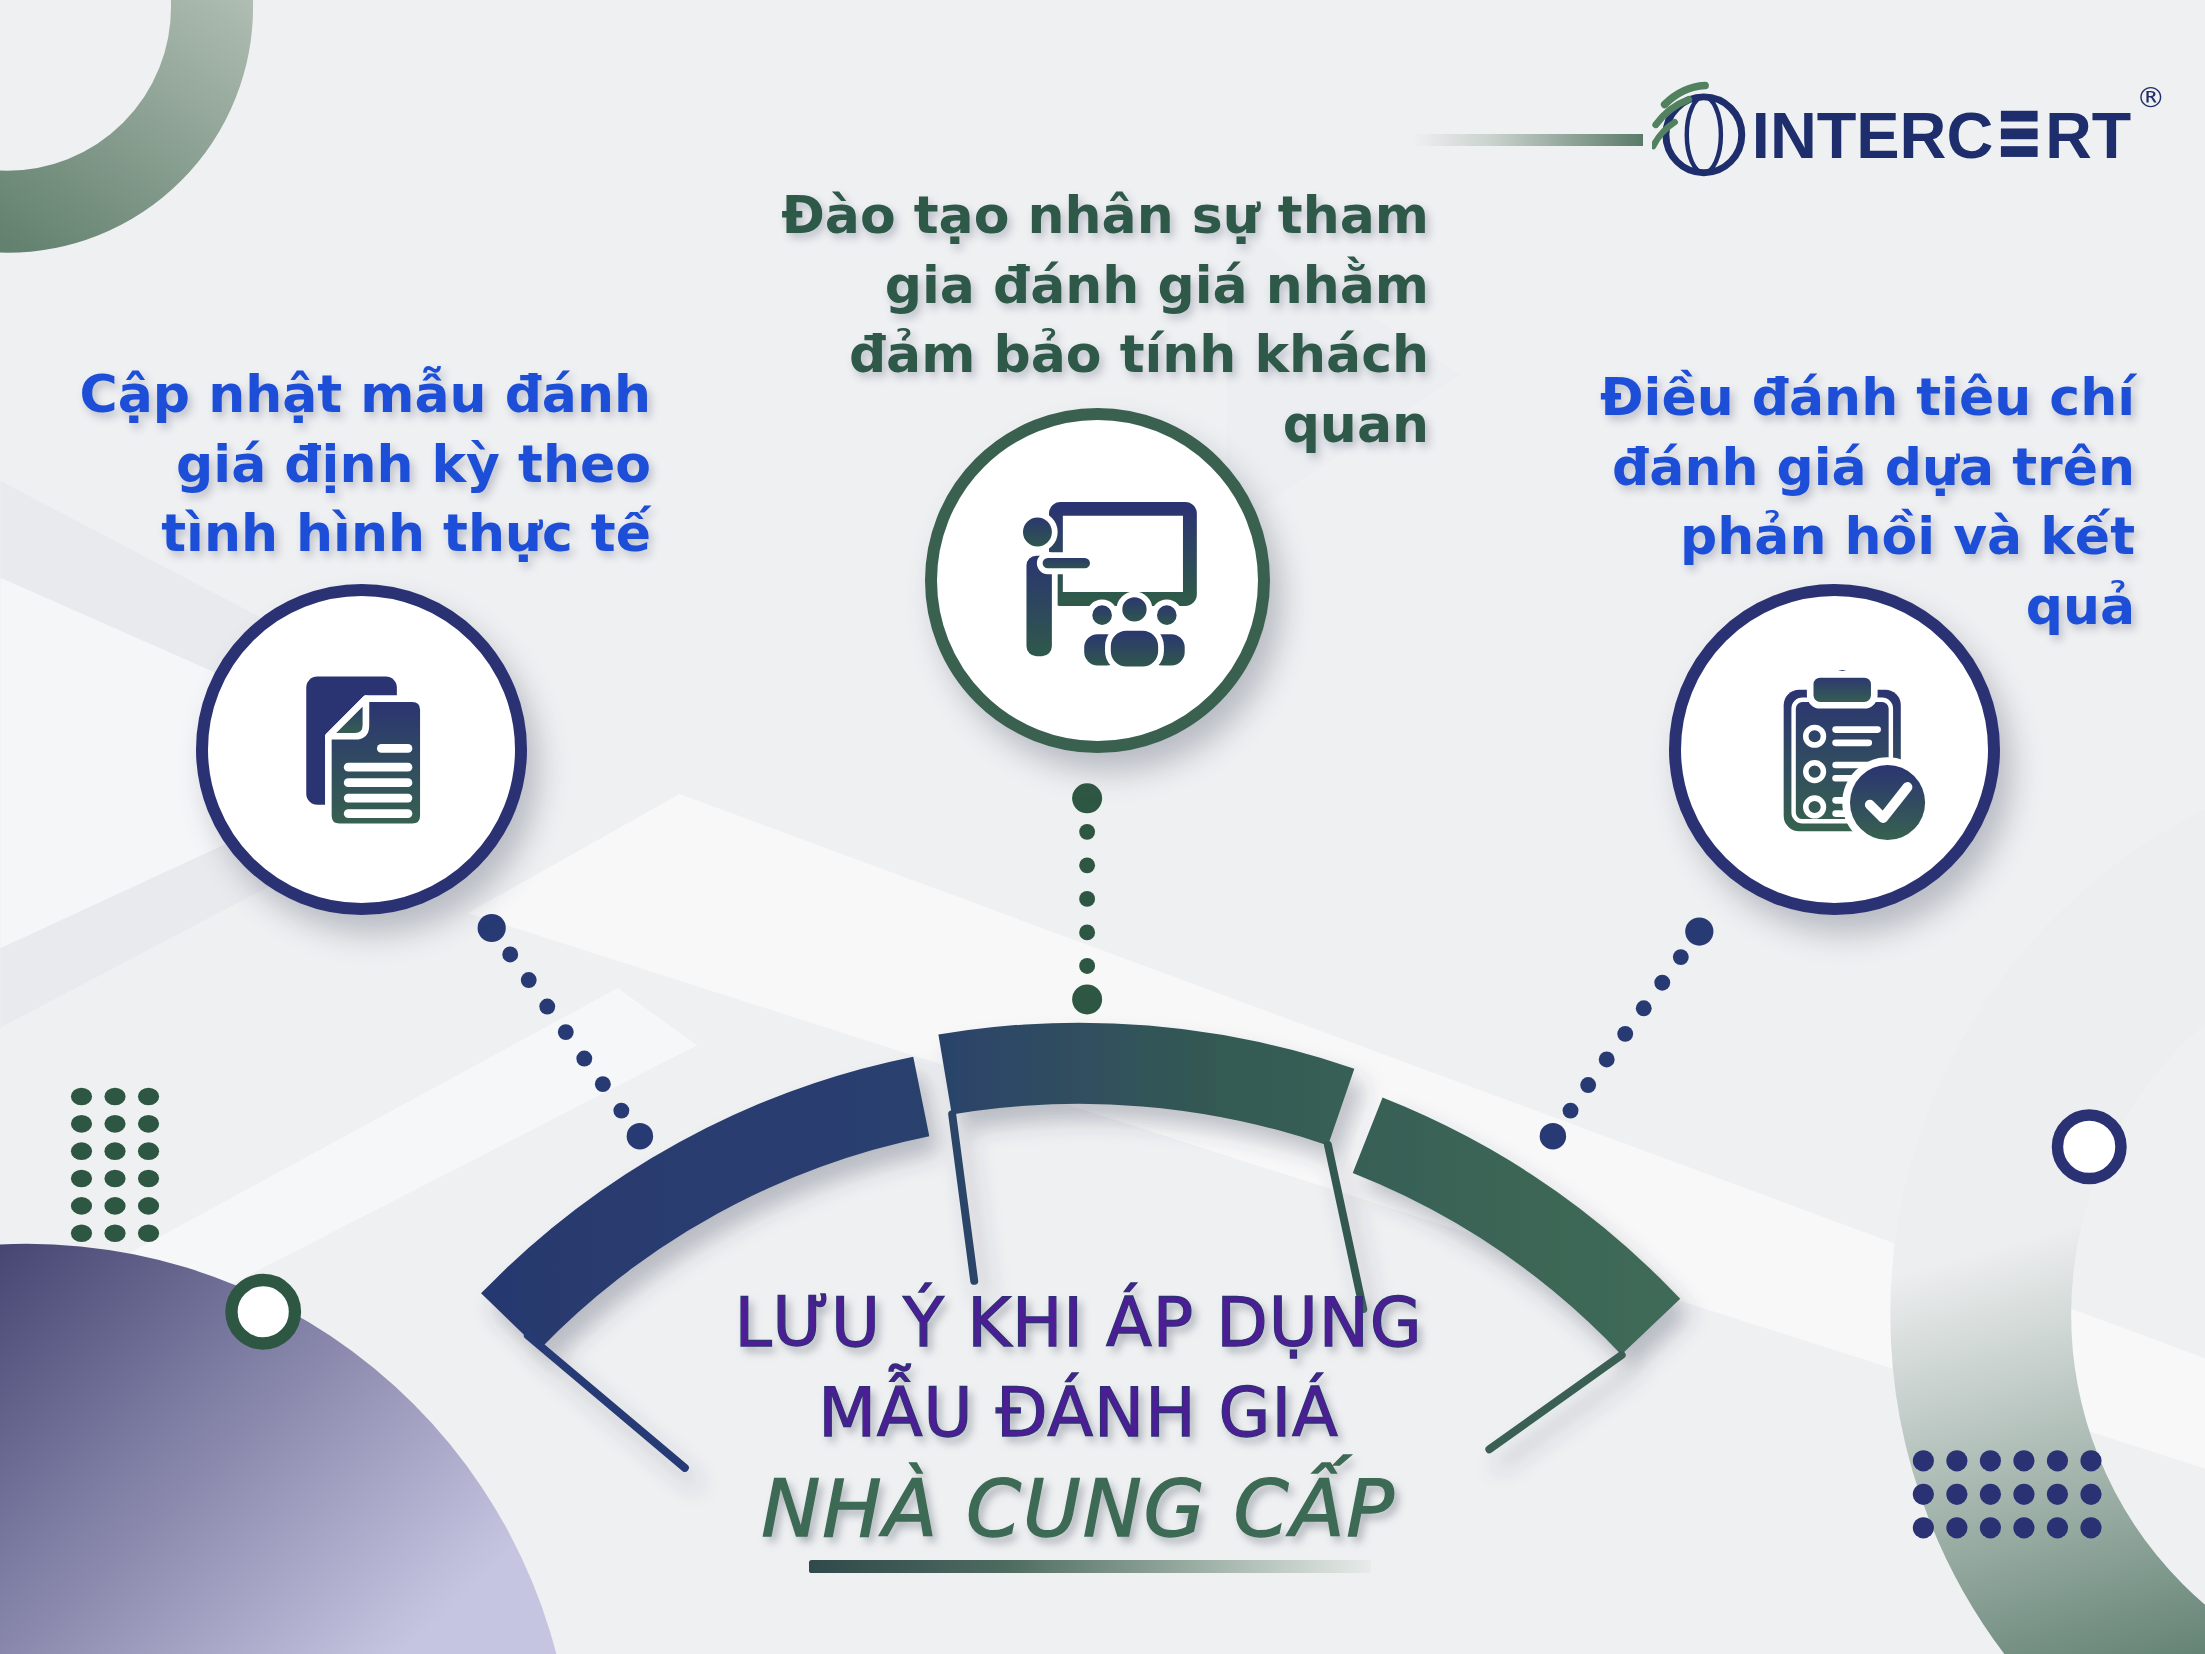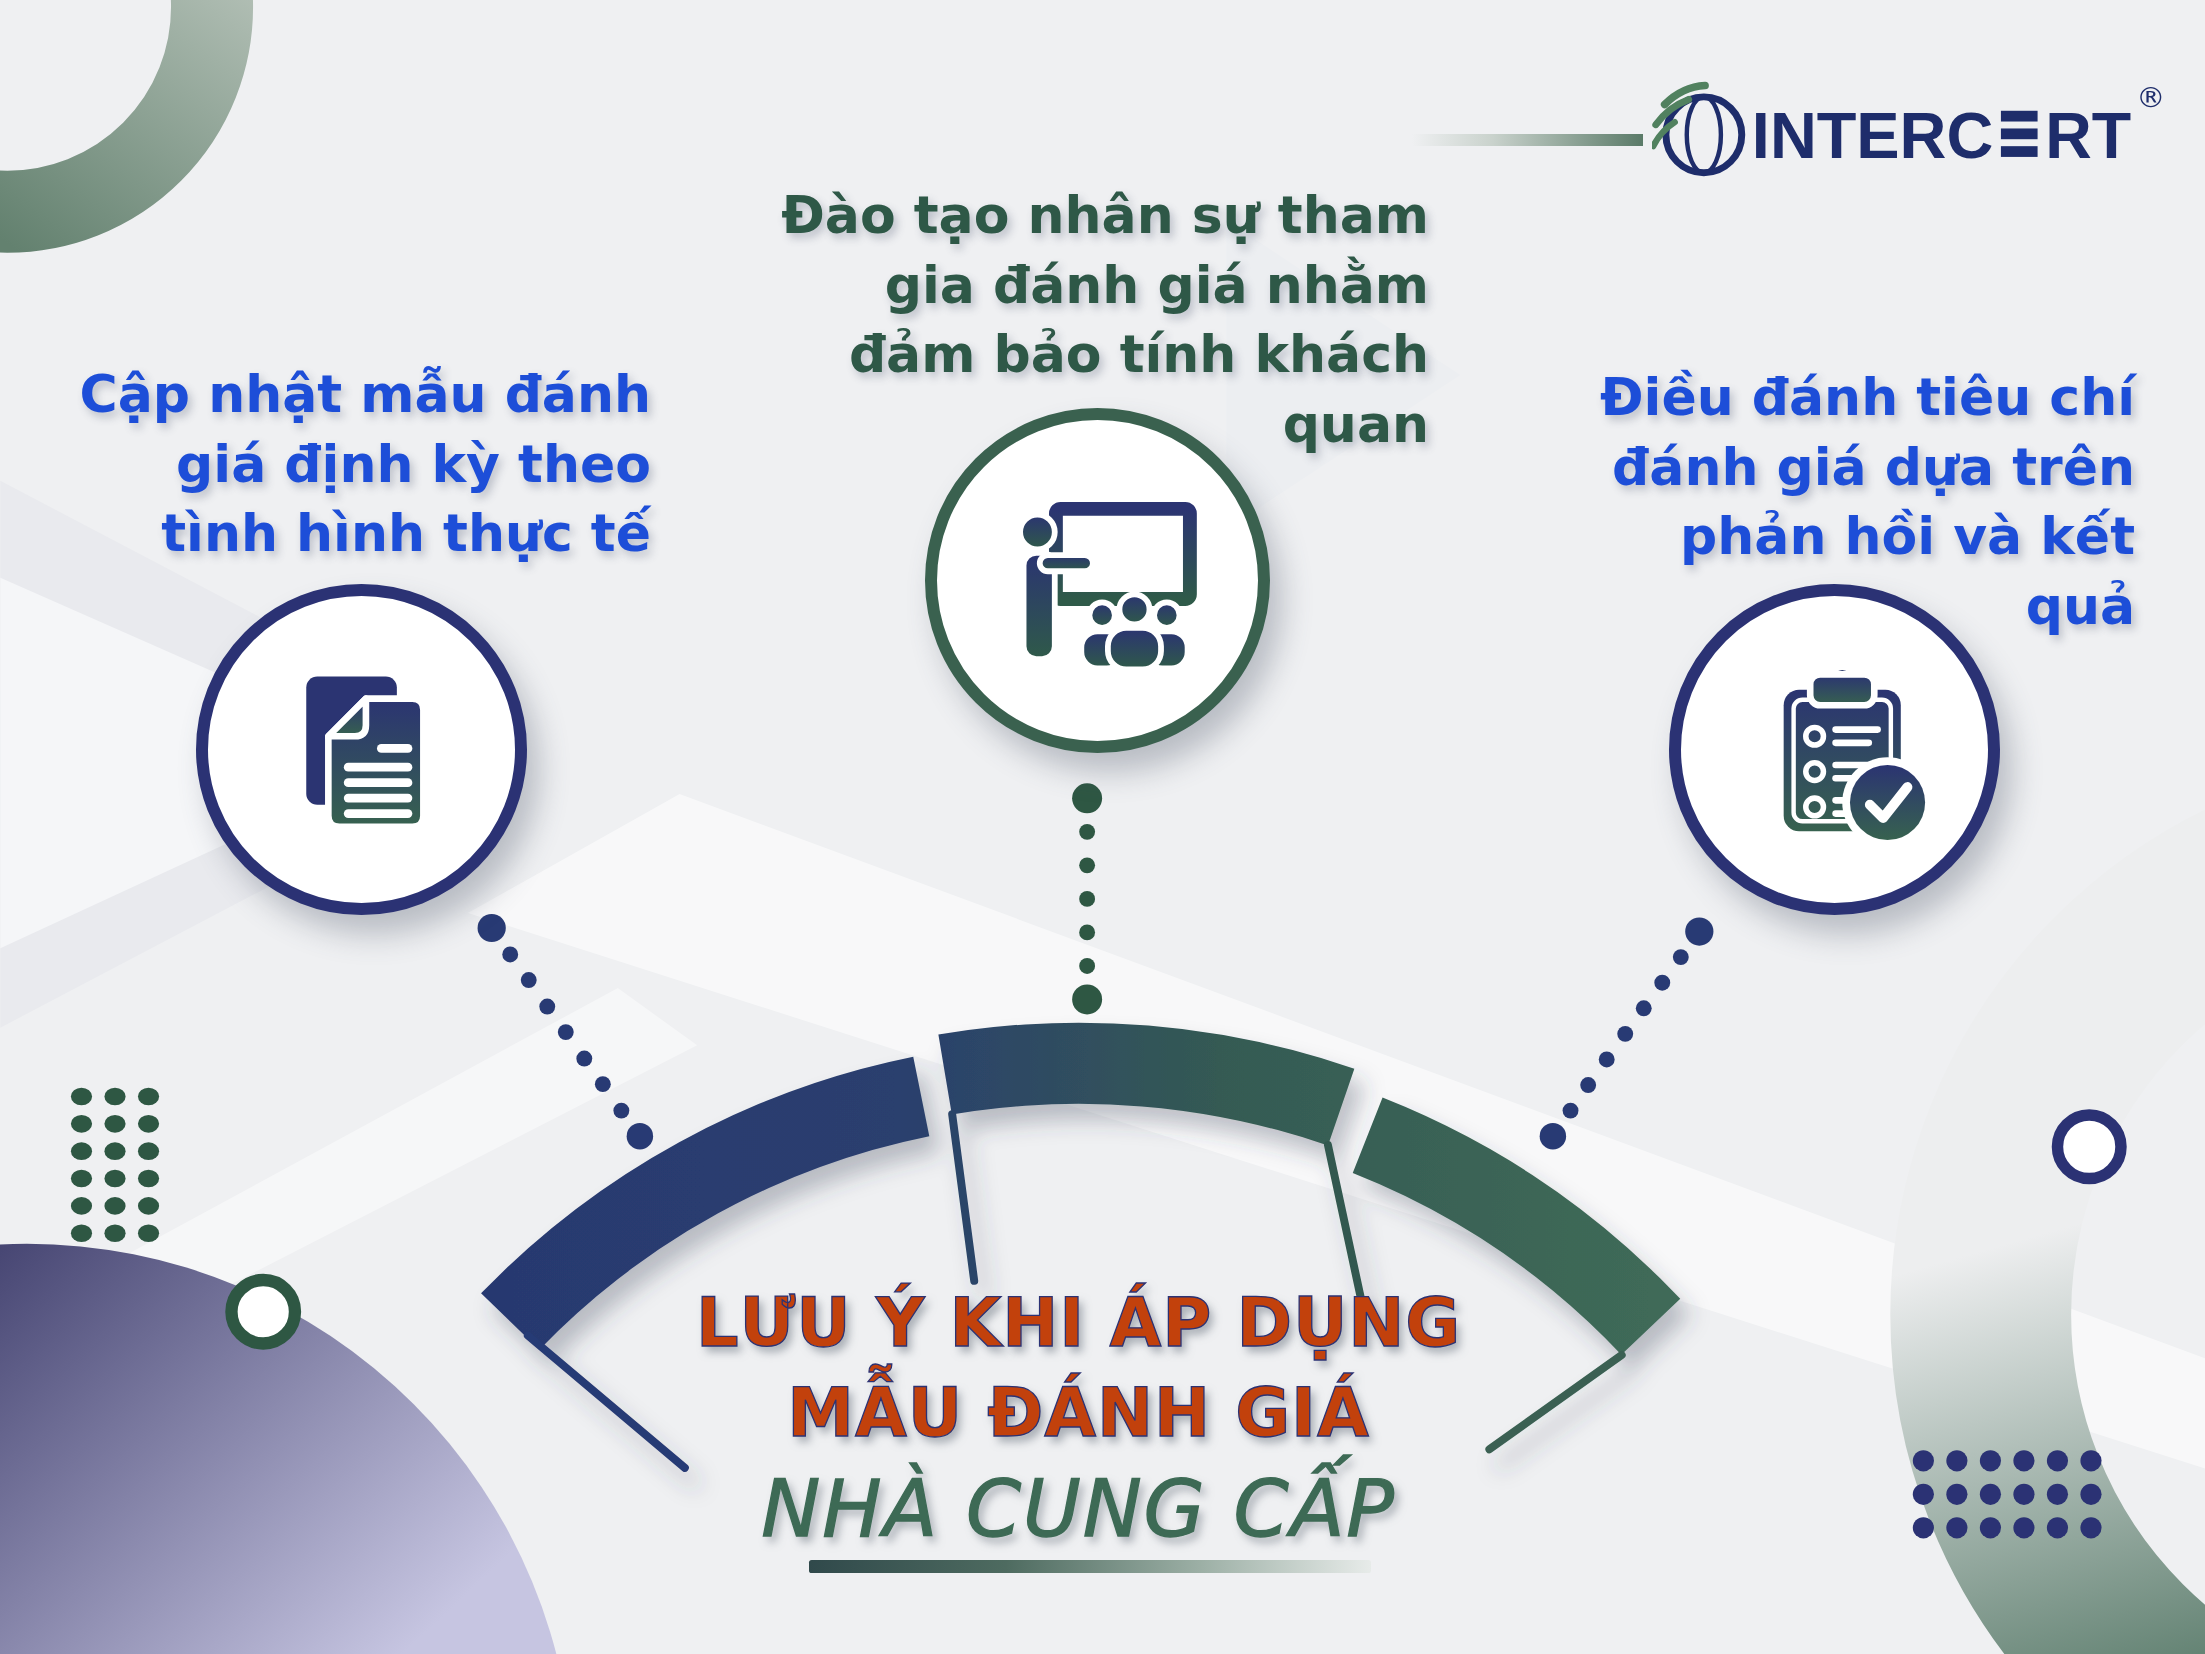--- a/index.html
+++ b/index.html
@@ -25,21 +25,21 @@
     box-shadow:12.4px 19.4px 30px rgba(70,80,100,.32);
   }
   .icon-circle.navy{border:12.4px solid #2b3274;}
   .icon-circle.green{border:12.4px solid #3a614f;}
   
   .title{
     position:absolute;left:483px;top:1290px;width:1191px;text-align:center;
     text-shadow:4.4px 6.2px 8px rgba(110,118,130,.55);
   }
   .title .l1,.title .l2{
-    font-size:67px;font-weight:bold;color:#c2410c;letter-spacing:0.9px;
+    font-size:67px;font-weight:normal;color:#4c1d95;letter-spacing:0.9px;
     line-height:1.0;margin:0 0 23px 0;white-space:nowrap;
     -webkit-text-stroke:1.3px #2b3274;
   }
   .title .l3{
     font-size:79px;font-weight:normal;font-style:italic;color:#3d6a55;
     letter-spacing:1.8px;line-height:1.0;white-space:nowrap;
     -webkit-text-stroke:1.3px #3d6a55;
   }
   .title-underline{
     position:absolute;left:809px;top:1560px;width:562px;height:13.2px;border-radius:2.6px;

